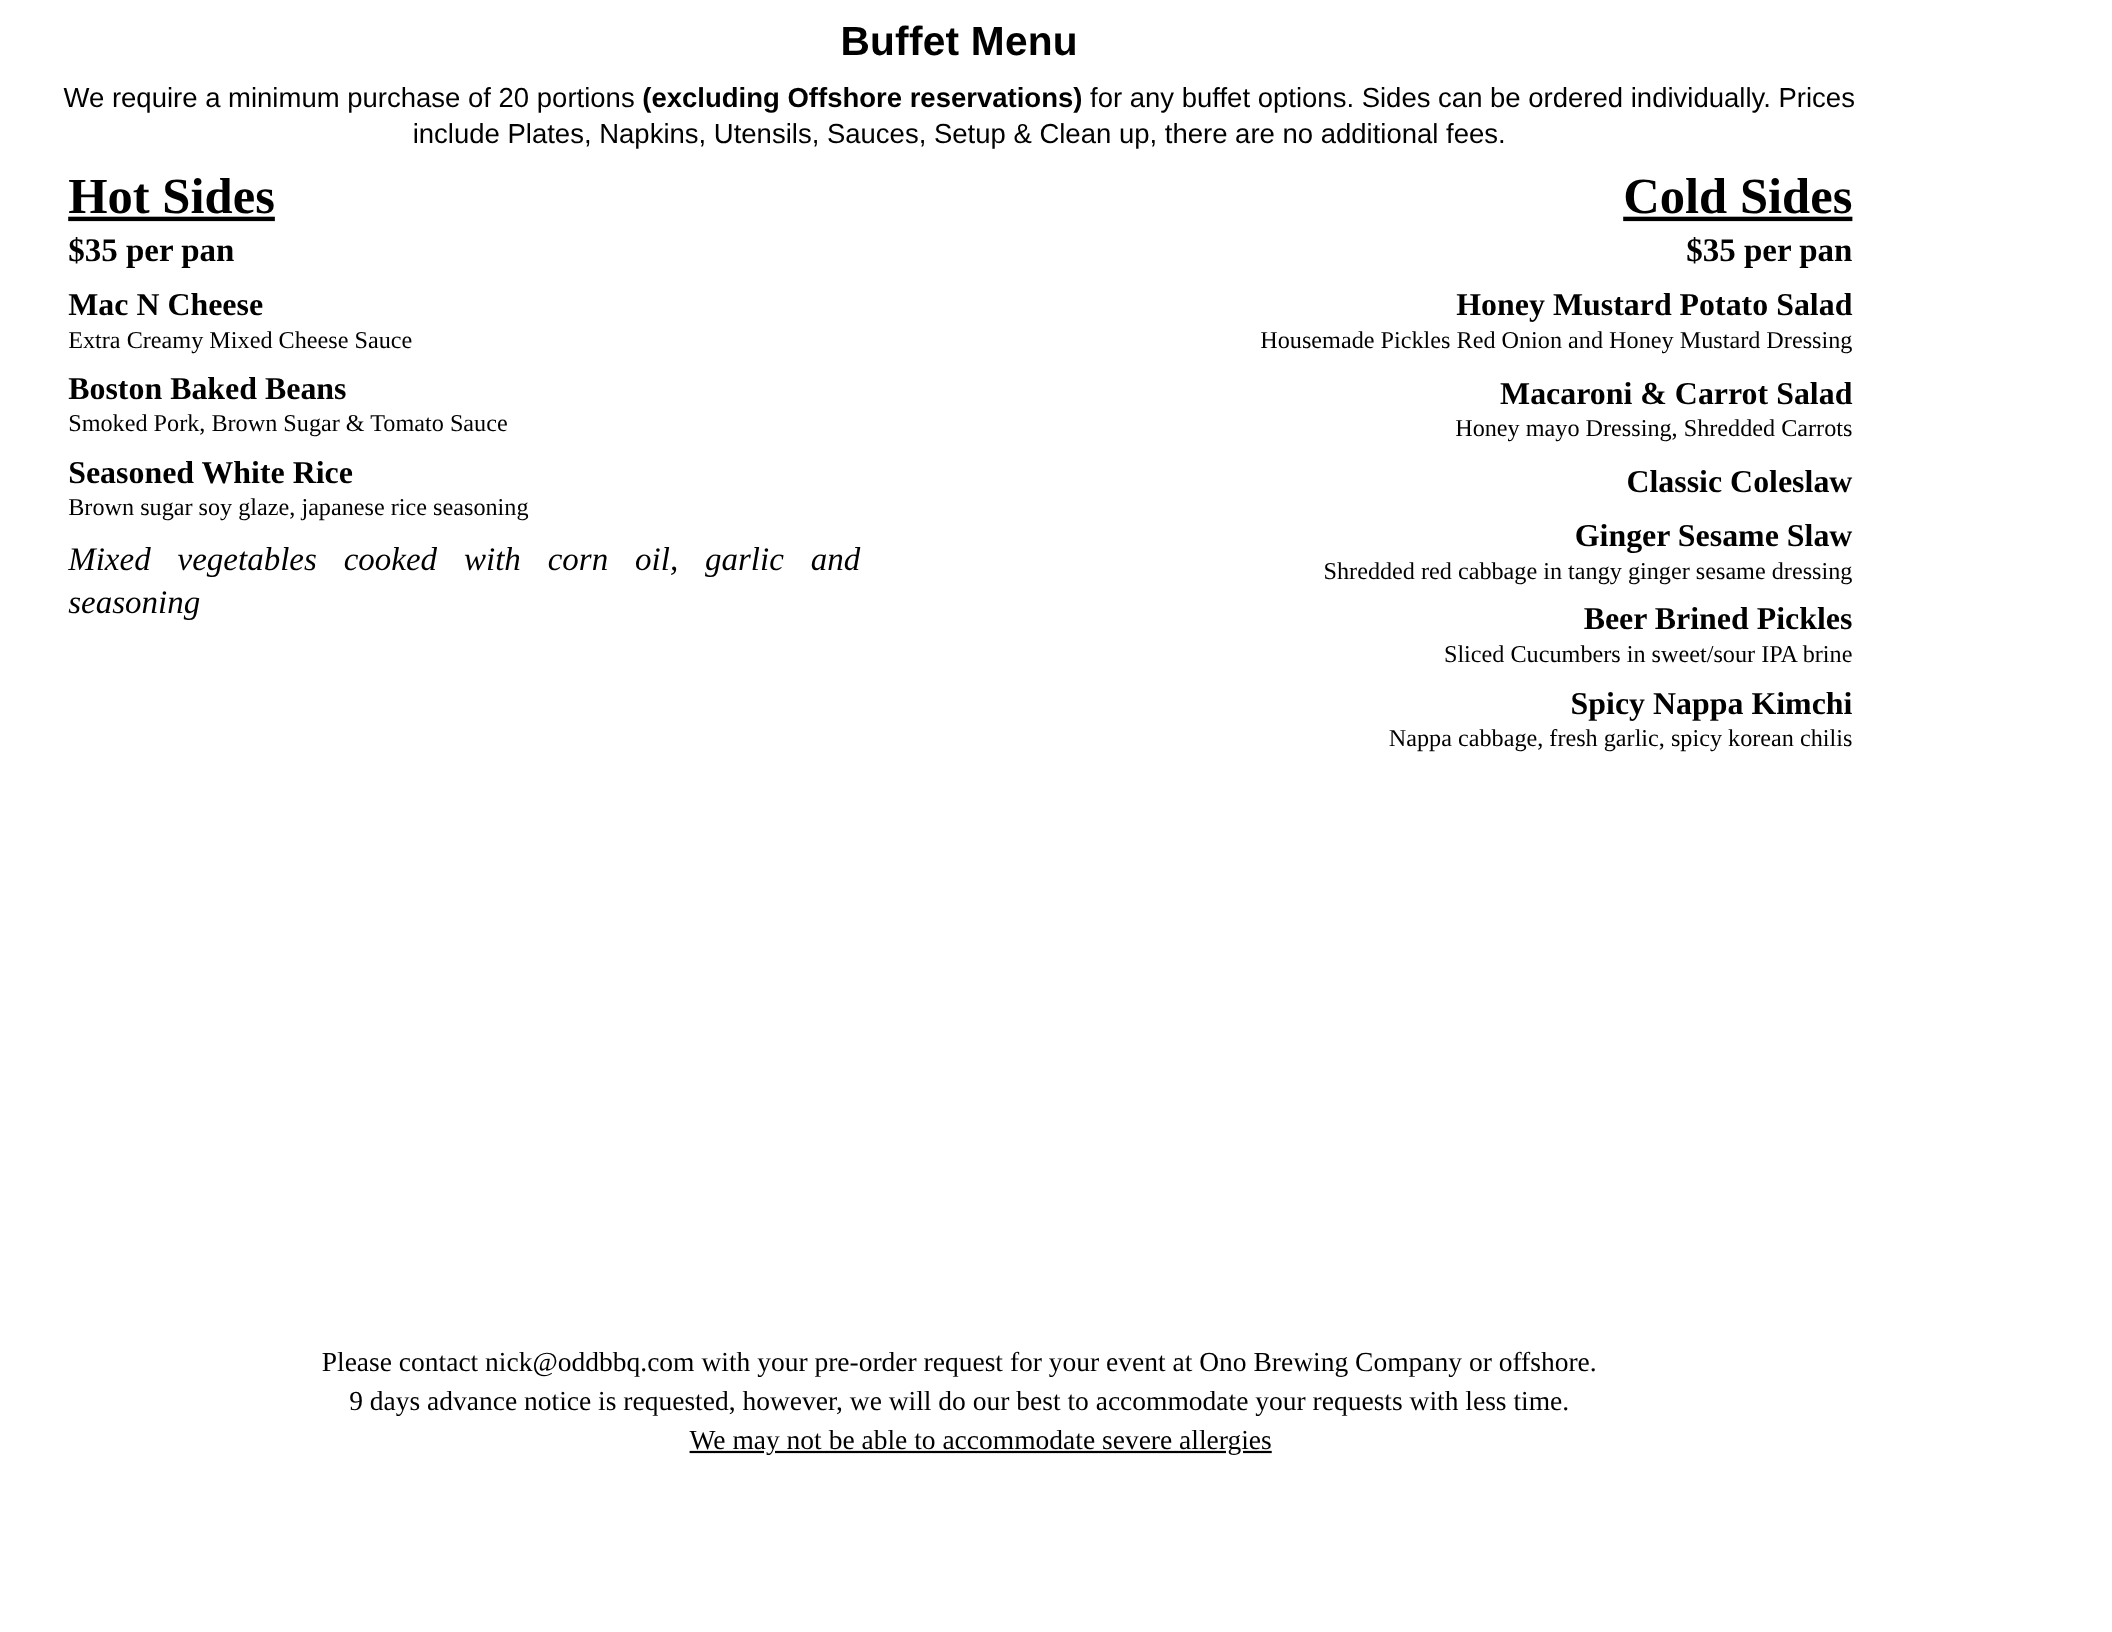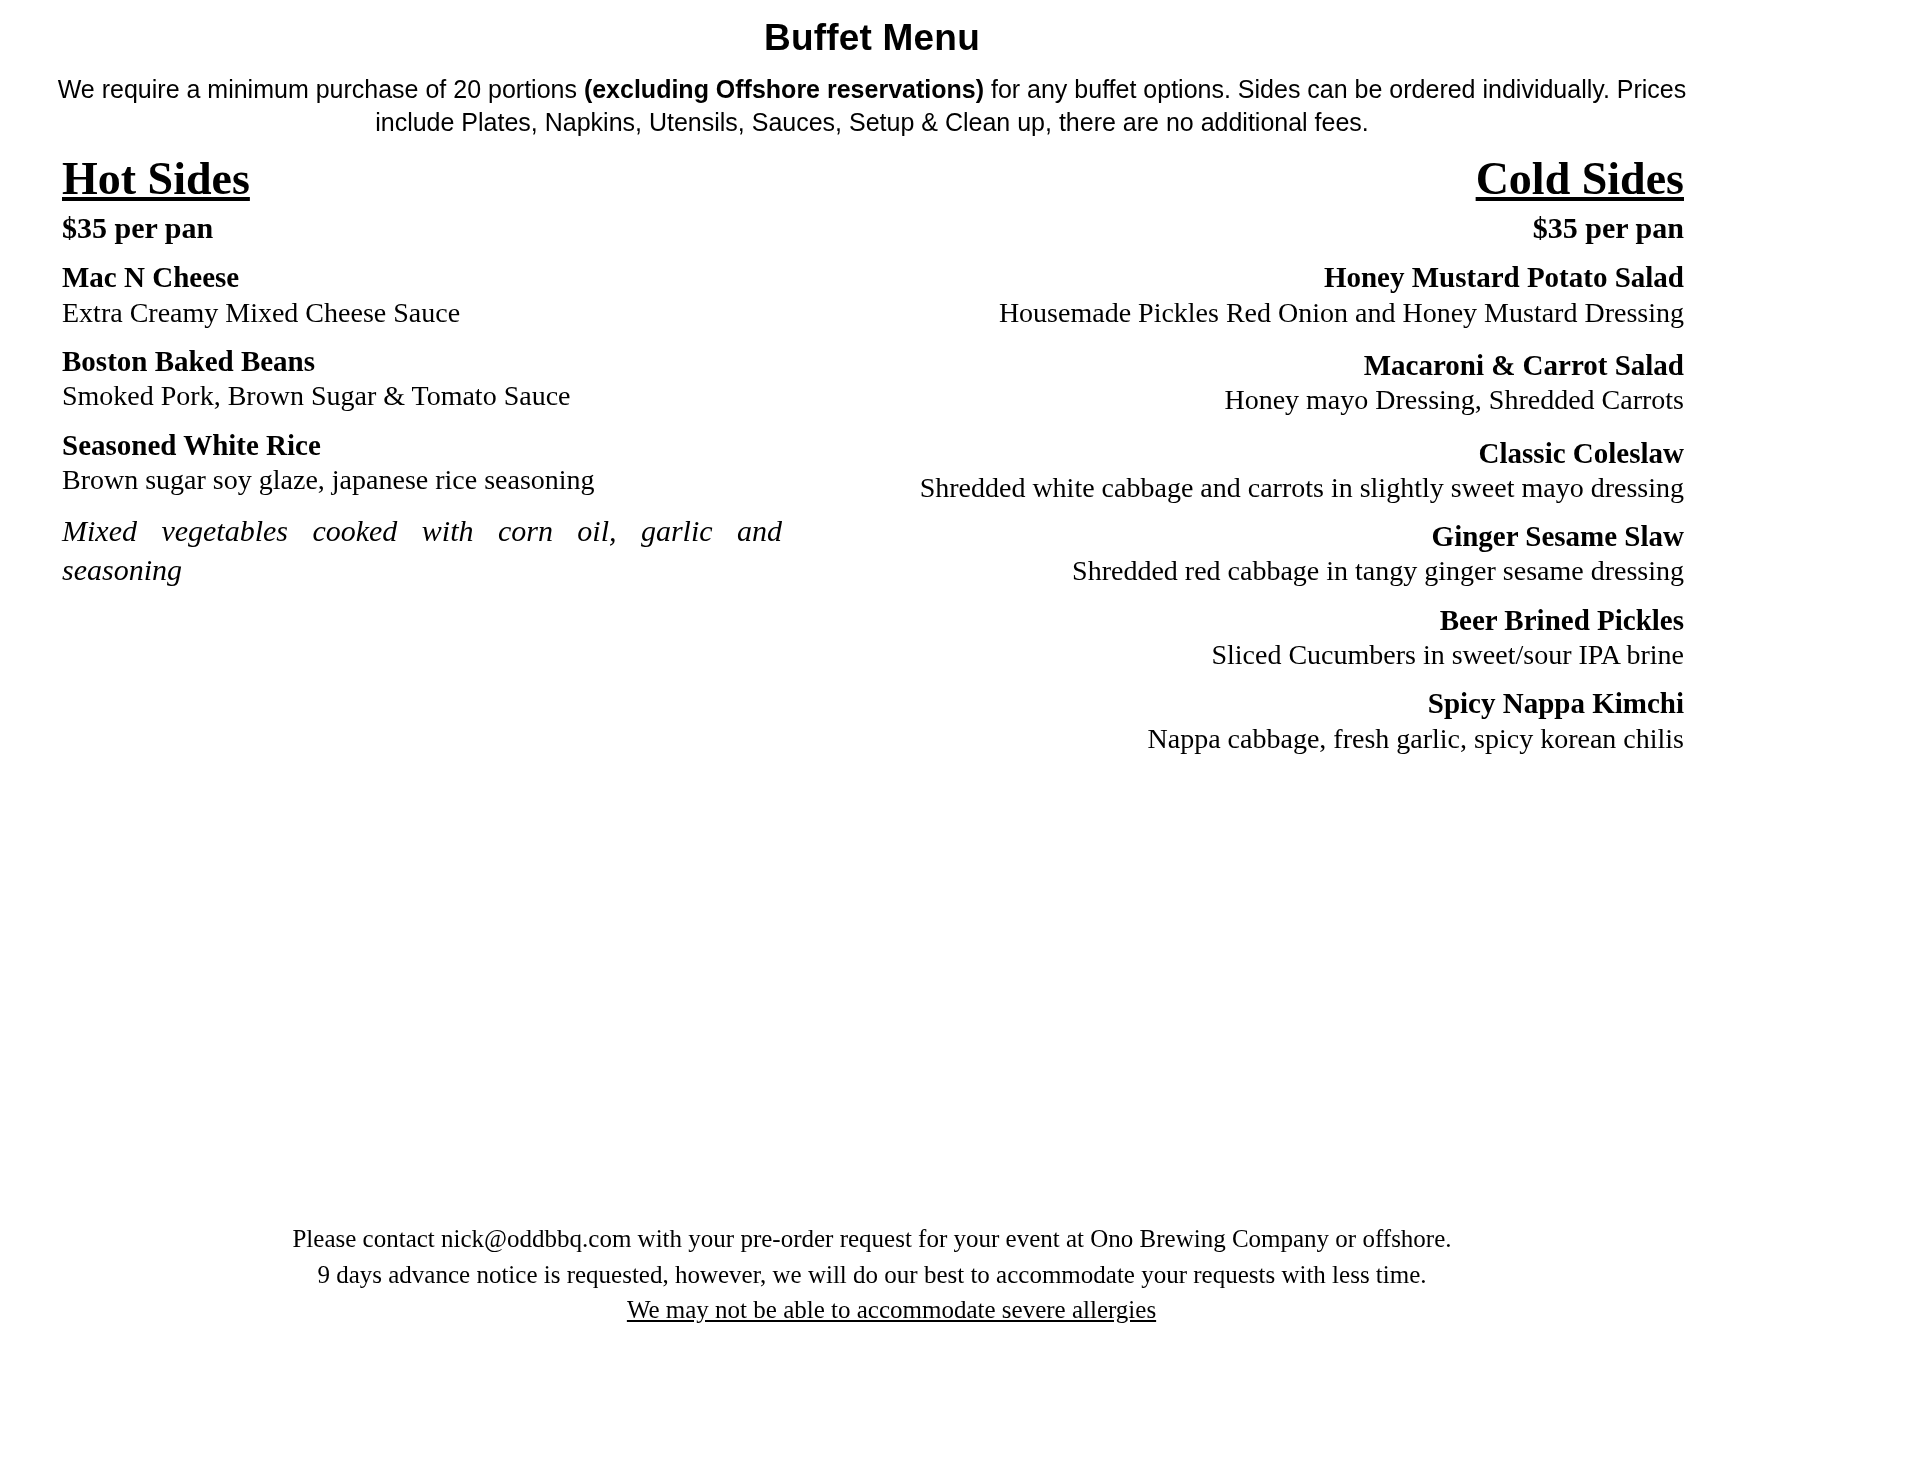--- a/index.html
+++ b/index.html
@@ -78,21 +78,21 @@
   }
 
   .item { margin-top: 14px; }
   .item:first-of-type { margin-top: 0; }
   .item-name {
     font-weight: bold;
     font-size: 29px;
     line-height: 1.22;
   }
   .item-desc {
-    font-size: 28px;
+    font-size: 22px;
     line-height: 1.22;
     font-weight: normal;
   }
   .item-name.big {
     font-size: 33px;
     line-height: 1.24;
   }
   .item-desc.italic-justify {
     font-style: italic;
     font-size: 30px;
@@ -165,21 +165,20 @@
         <div class="item-desc">Housemade Pickles Red Onion and Honey Mustard Dressing</div>
       </div>
 
       <div class="item right-tight">
         <div class="item-name">Macaroni &amp; Carrot Salad</div>
         <div class="item-desc">Honey mayo Dressing, Shredded Carrots</div>
       </div>
 
       <div class="item right-tight">
         <div class="item-name">Classic Coleslaw</div>
-        <div class="item-desc">Shredded white cabbage and carrots in slightly sweet mayo dressing</div>
       </div>
 
       <div class="item">
         <div class="item-name">Ginger Sesame Slaw</div>
         <div class="item-desc">Shredded red cabbage in tangy ginger sesame dressing</div>
       </div>
 
       <div class="item">
         <div class="item-name">Beer Brined Pickles</div>
         <div class="item-desc">Sliced Cucumbers in sweet/sour IPA brine</div>

